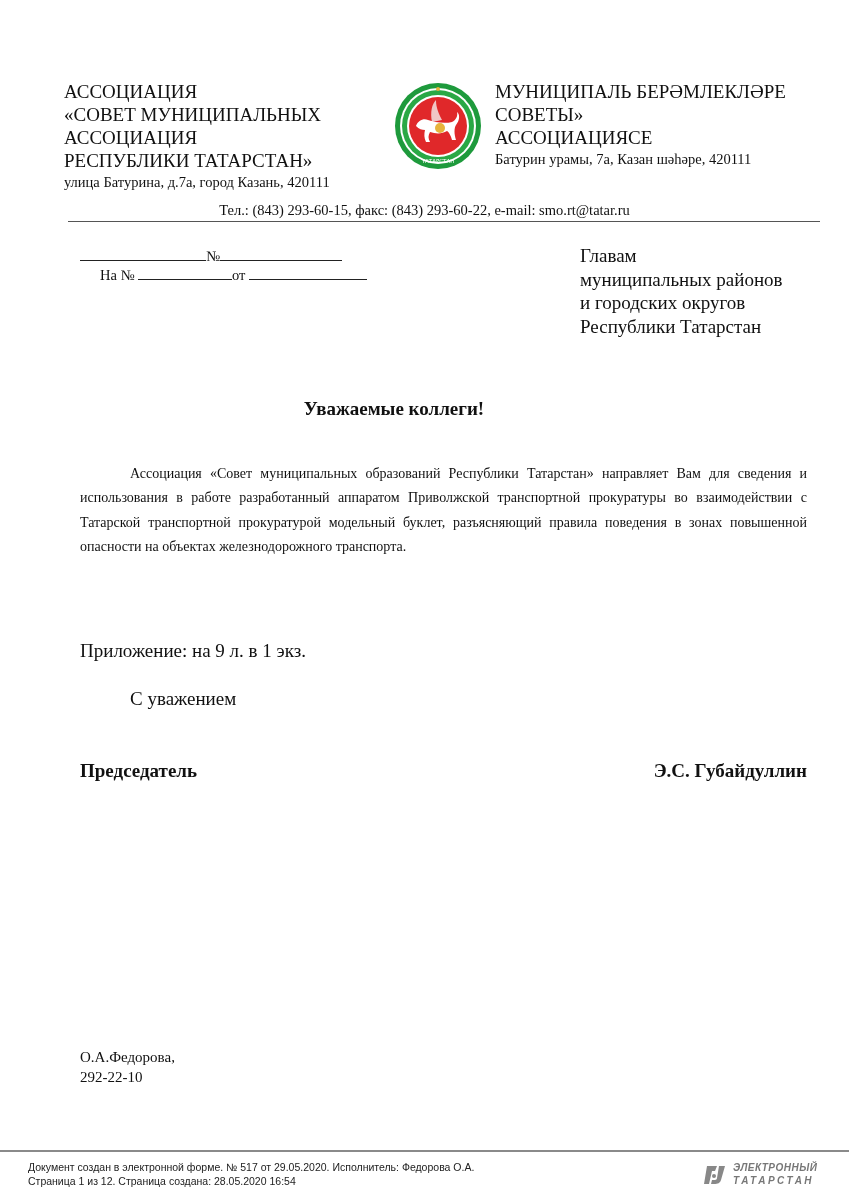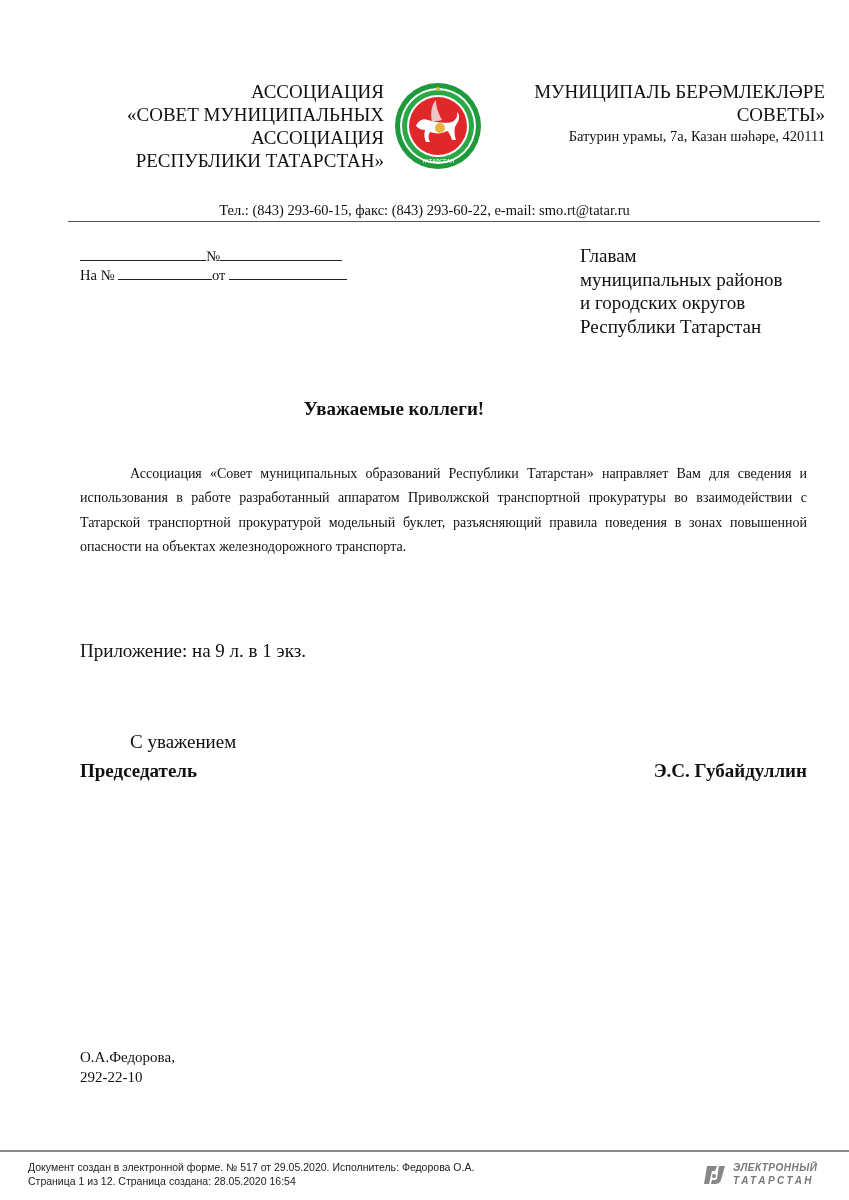--- a/index.html
+++ b/index.html
@@ -1,48 +1,49 @@
 <!DOCTYPE html>
 <html><head>
 <meta charset="utf-8">
 <style>
   html, body { margin: 0; padding: 0; background: #ffffff; }
   body { width: 849px; height: 1200px; position: relative; overflow: hidden;
          font-family: "Liberation Serif", "DejaVu Serif", serif; color: #111; }
   .abs { position: absolute; }
-  .hdr { text-align: right; font-size: 19px; line-height: 23px; }
+  .hdr { text-align: left; font-size: 19px; line-height: 23px; }
   .hdr .addr { font-size: 14.5px; line-height: 20px; }
   #hdr-left { left: 64px; top: 80px; width: 320px; }
   #hdr-right { left: 495px; top: 80px; width: 330px; }
   #emblem { left: 394px; top: 82px; width: 88px; height: 88px; }
   #contacts { left: 0; top: 202px; width: 849px; text-align: center; font-size: 14.5px; }
   #hdr-rule { left: 68px; top: 221px; width: 752px; height: 0; border-top: 1.3px solid #555; }
   .reg { font-size: 14.5px; line-height: 17px; left: 80px; }
   .uline { display: inline-block; border-bottom: 1px solid #222; height: 13px; vertical-align: baseline; }
   #addressee { left: 580px; top: 244px; font-size: 19px; line-height: 23.5px; }
   #greeting { left: 0; top: 398px; width: 788px; text-align: center; font-weight: bold; font-size: 19px; }
   #body-text { left: 80px; top: 462px; width: 727px; font-size: 14px; line-height: 24.3px; text-align: justify; text-indent: 50px; margin: 0; }
   #attachment { left: 80px; top: 640px; font-size: 19px; }
-  #regards { left: 130px; top: 731px; font-size: 19px; }
+  #regards { left: 130px; top: 688px; font-size: 19px; }
   #position { left: 80px; top: 760px; font-size: 19px; font-weight: bold; }
   #signer { right: 42px; top: 760px; font-size: 19px; font-weight: bold; }
   #executor { left: 80px; top: 1047px; font-size: 15px; line-height: 20px; }
   #footer-rule { left: 0; top: 1150px; width: 849px; height: 2px; background: #8a8a8a; }
   #footer-text { left: 28px; top: 1160px; font-family: "Liberation Sans", "DejaVu Sans", sans-serif; font-size: 10.5px; line-height: 14px; color: #222; }
   #et-logo { left: 703px; top: 1160px; width: 120px; height: 30px; }
   .et-text { font-family: "Liberation Sans", "DejaVu Sans", sans-serif; font-weight: bold; font-style: italic; color: #777; font-size: 10px; letter-spacing: 0.5px; line-height: 12px; }
 </style>
 </head>
 <body>
 
 <div id="hdr-left" class="abs hdr">
   <div>АССОЦИАЦИЯ</div>
   <div>«СОВЕТ МУНИЦИПАЛЬНЫХ</div>
   <div>АССОЦИАЦИЯ</div>
   <div>РЕСПУБЛИКИ ТАТАРСТАН»</div>
+  <div class="addr">улица Батурина, д.7а, город Казань, 420111</div>
 </div>
 
 <div id="emblem" class="abs">
   <svg width="88" height="88" viewBox="0 0 88 88">
     <circle cx="44" cy="44" r="43" fill="#1e9a3c"></circle>
     <circle cx="44" cy="44" r="38" fill="#ffffff"></circle>
     <circle cx="44" cy="44" r="36" fill="#2aa845"></circle>
     <circle cx="44" cy="44" r="31" fill="#ffffff"></circle>
     <circle cx="44" cy="44" r="29" fill="#e0282a"></circle>
 
@@ -51,30 +52,31 @@
     <path d="M22 44 C24 38 30 36 34 38 C40 40 50 42 58 40 C62 38 64 34 63 30 C66 32 66 38 62 43 C60 46 60 52 62 58 L58 58 C57 54 55 50 53 49 C48 52 42 52 36 50 C34 54 34 56 36 60 L32 60 C30 56 30 52 31 48 C28 48 25 47 22 44 Z" fill="#ffffff"></path>
     <circle cx="46" cy="46" r="5" fill="#e6b33c"></circle>
     <circle cx="44" cy="7" r="2" fill="#e6b33c"></circle>
     <text x="44" y="81" text-anchor="middle" font-size="5.5" fill="#ffffff" font-family="DejaVu Sans, sans-serif">ТАТАРСТАН</text>
   </svg>
 </div>
 
 <div id="hdr-right" class="abs hdr">
   <div>МУНИЦИПАЛЬ БЕРӘМЛЕКЛӘРЕ</div>
   <div>СОВЕТЫ»</div>
+  <div>АССОЦИАЦИЯСЕ</div>
   <div class="addr">Батурин урамы, 7а, Казан шәһәре, 420111</div>
 </div>
 
 <div id="contacts" class="abs">Тел.: (843) 293-60-15, факс: (843) 293-60-22, e-mail: smo.rt@tatar.ru</div>
 <div id="hdr-rule" class="abs"></div>
 
 <div class="abs reg" style="top:247px;">
   <span class="uline" style="width:126px;"></span><span>№</span><span class="uline" style="width:122px;"></span>
 </div>
-<div class="abs reg" style="top:266px;">
+<div class="abs reg" style="top:266px;margin-left:20px;">
   <span>На №</span>
   <span class="uline" style="width:94px;"></span><span>от</span>
   <span class="uline" style="width:118px;"></span>
 </div>
 
 <div id="addressee" class="abs">
   <div>Главам</div>
   <div>муниципальных районов</div>
   <div>и городских округов</div>
   <div>Республики Татарстан</div>

